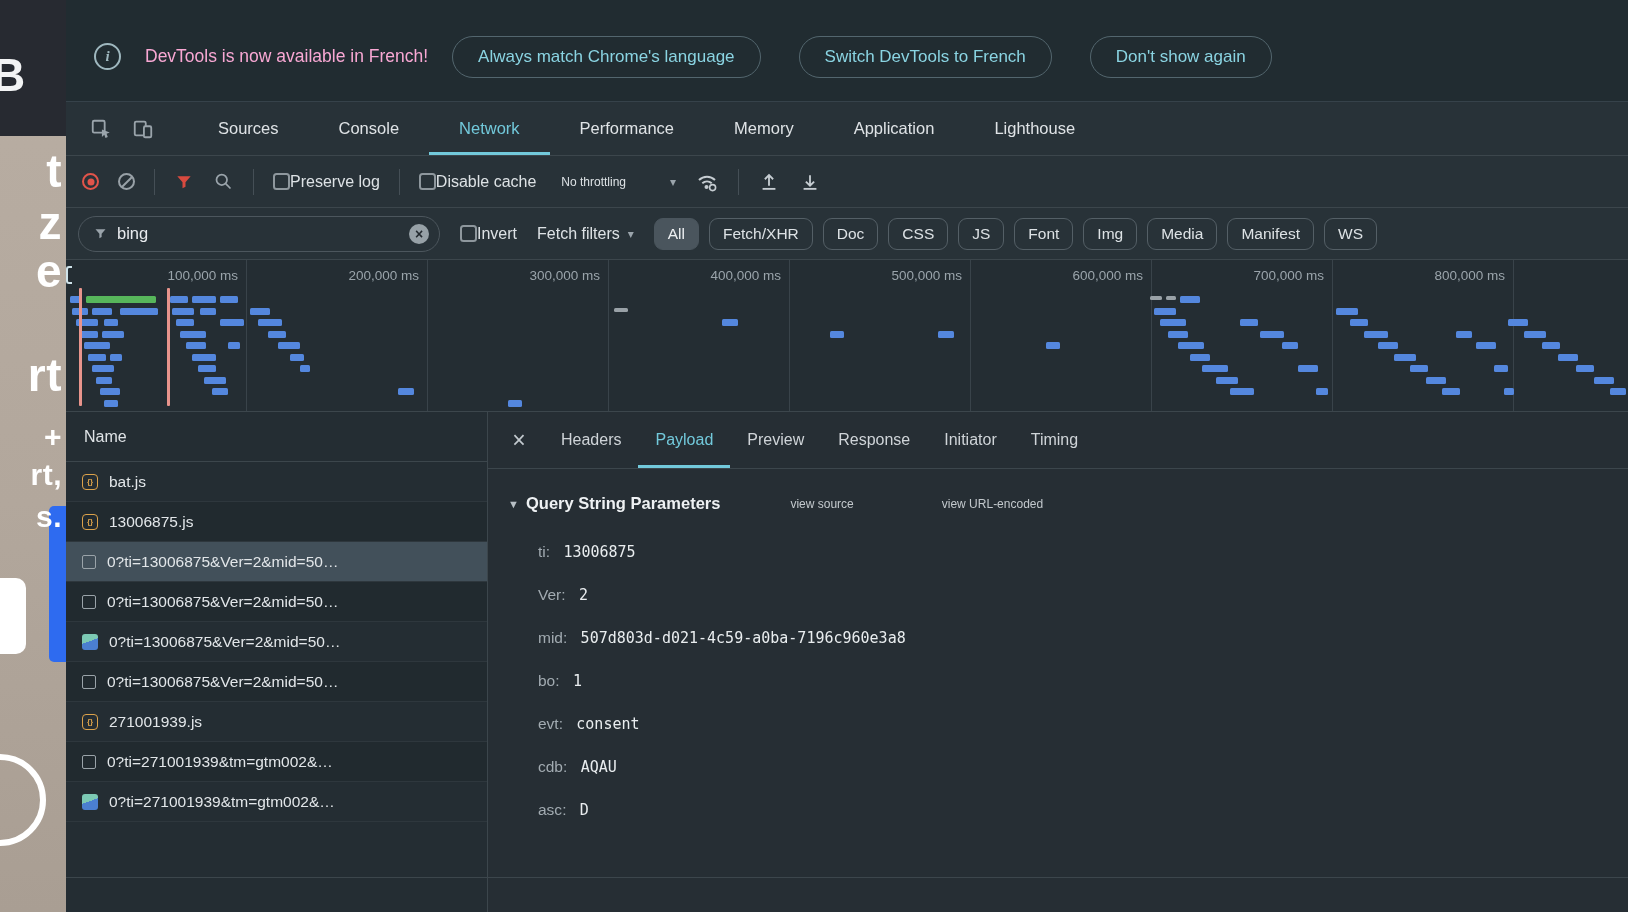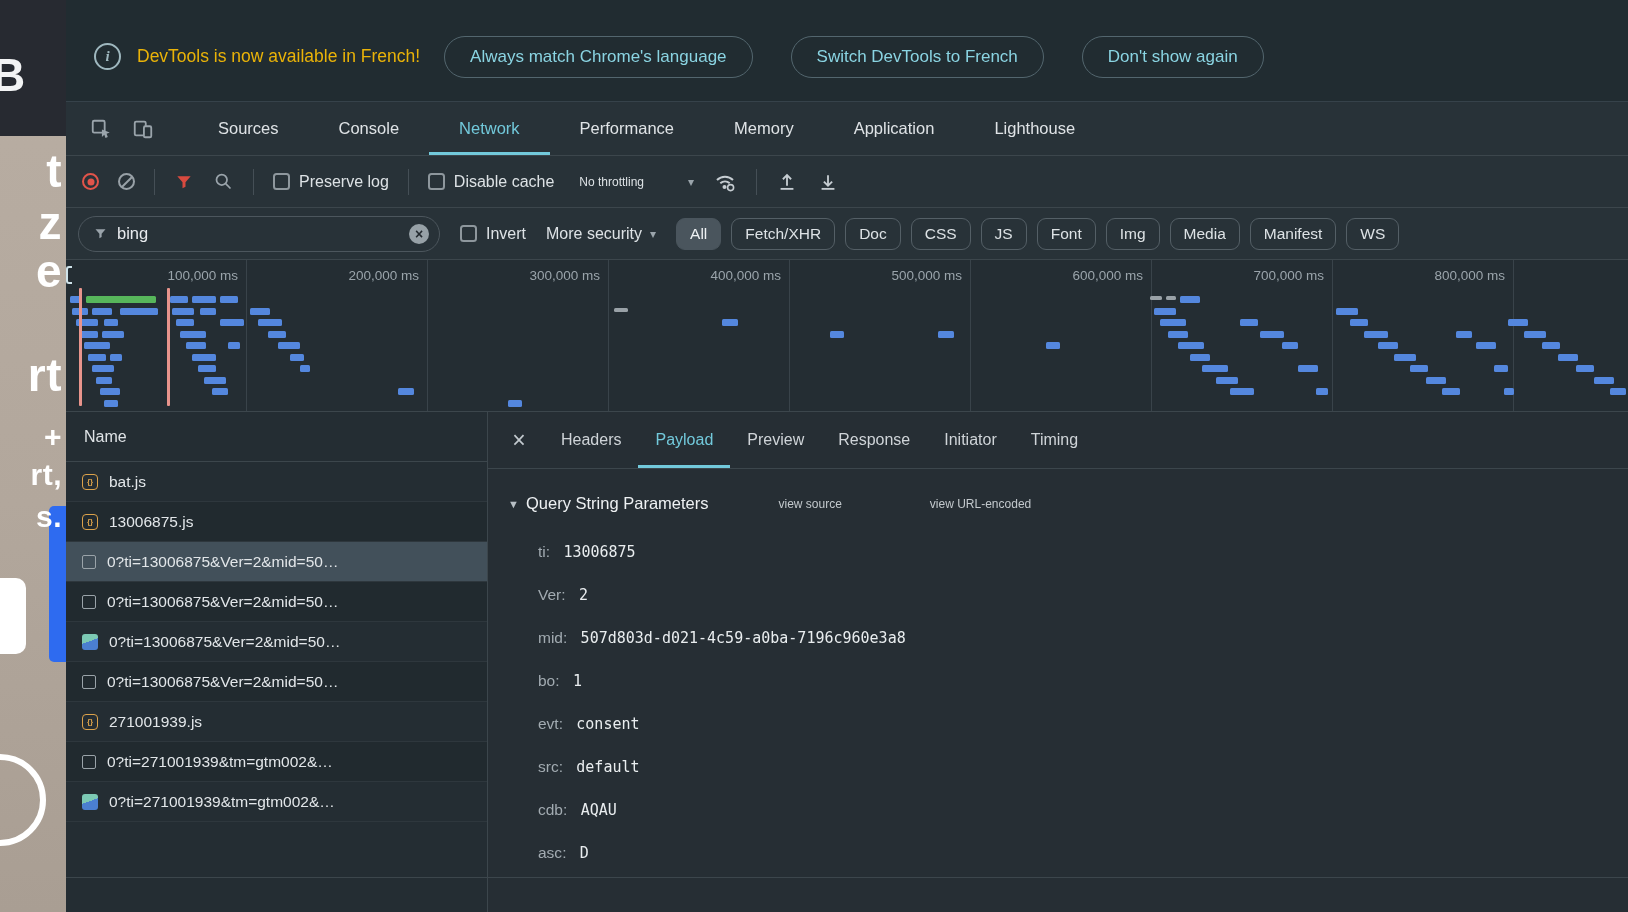--- a/index.html
+++ b/index.html
@@ -36,21 +36,21 @@
   
   .devtools{position:absolute;left:66px;top:0;width:1562px;height:912px;background:var(--bg1);
     display:flex;flex-direction:column;color:var(--text)}
 
   
   .banner{height:102px;flex:none;background:var(--bg0);border-bottom:1px solid #36424a;
     display:flex;align-items:center;padding:12px 0 0 28px}
   .info-ic{width:27px;height:27px;border:2px solid #9fb8bf;border-radius:50%;color:#9fb8bf;
     display:flex;align-items:center;justify-content:center;font-size:15px;font-weight:700;
     font-family:"Liberation Serif",serif;font-style:italic;flex:none}
-  .banner-msg{font-size:17.5px;color:#eab308;margin-left:16px;white-space:nowrap}
+  .banner-msg{font-size:17.5px;color:#f9a8d4;margin-left:24px;white-space:nowrap}
   .banner-btns{display:flex;gap:38px;margin-left:24px}
   .banner-btn{height:42px;border-radius:21px;border:1px solid #53666e;background:transparent;
     color:#8ad4e2;font-size:17px;padding:0 25px;white-space:nowrap;cursor:pointer;
     font-family:"Liberation Sans",sans-serif}
 
   
   .tabbar{height:54px;flex:none;display:flex;align-items:center;background:var(--bg1);
     border-bottom:1px solid var(--border);padding-left:14px;overflow:hidden}
   .tool-ic{width:42px;height:38px;display:flex;align-items:center;justify-content:center;
     border-radius:6px;cursor:pointer;flex:none}
@@ -63,21 +63,21 @@
   .nettoolbar{height:52px;flex:none;display:flex;align-items:center;background:var(--bg1);
     border-bottom:1px solid var(--border);padding:0 16px;gap:19px}
   .vdiv{width:1px;height:26px;background:#454f56;flex:none}
   .rec{width:17px;height:17px;border:2.5px solid var(--record-red);border-radius:50%;
     position:relative;cursor:pointer;flex:none}
   .rec::after{content:"";position:absolute;left:50%;top:50%;transform:translate(-50%,-50%);
     width:7px;height:7px;border-radius:50%;background:var(--record-red)}
   .clear-ic{width:17px;height:17px;border:2px solid #98a1a7;border-radius:50%;position:relative;cursor:pointer;flex:none}
   .clear-ic::after{content:"";position:absolute;left:50%;top:50%;width:2px;height:15px;
     background:#98a1a7;transform:translate(-50%,-50%) rotate(45deg)}
-  .cbgroup{display:flex;align-items:flex-start;gap:9px;cursor:pointer}
+  .cbgroup{display:flex;align-items:flex-start;cursor:pointer}
   .cb{width:17px;height:17px;border:2px solid #8e979d;border-radius:3.5px;flex:none}
   .cblabel{font-size:16px;color:#dde2e5;white-space:nowrap}
   .throttle{display:flex;align-items:center;gap:44px;cursor:pointer;margin-left:6px}
   .throttle-val{font-size:12px;color:#dde2e5;white-space:nowrap}
   .caret{font-size:12px;color:#9aa4ab}
   .icbtn{display:flex;align-items:center;justify-content:center;cursor:pointer;flex:none}
 
   
   .filterbar{height:52px;flex:none;display:flex;align-items:center;background:var(--bg1);
     border-bottom:1px solid var(--border);padding:0 12px;gap:20px}
@@ -136,21 +136,21 @@
     border-bottom:1px solid var(--border);padding:0 12px;gap:6px}
   .close-x{width:38px;height:100%;display:flex;align-items:center;justify-content:center;
     font-size:23px;color:#c2c9ce;cursor:pointer;flex:none}
   .dtab{height:100%;display:flex;align-items:center;padding:0 17px;font-size:16px;
     color:#cfd4d8;white-space:nowrap;cursor:pointer}
   .dtab.active{color:var(--accent);box-shadow:inset 0 -3px 0 var(--accent)}
 
   .payload{flex:1;padding:25px 0 0 20px;overflow:hidden}
   .qsp-row{display:flex;align-items:center}
   .disclosure{font-size:11px;color:#b8c0c5;cursor:pointer;width:18px;flex:none}
-  .qsp-title{font-size:16.5px;font-weight:400;color:#eef1f3;white-space:nowrap}
+  .qsp-title{font-size:16.5px;font-weight:700;color:#eef1f3;white-space:nowrap}
   .view-link{font-size:12px;color:#c3c9cd;cursor:pointer;white-space:nowrap}
   .vl1{margin-left:70px}.vl2{margin-left:88px}
   .params{margin:27px 0 0 30px}
   .param-row{margin-bottom:19px;font-size:15.5px;line-height:23px;white-space:nowrap}
   .param-key{color:#a2abb1}
   .param-key::after{content:":"}
   .param-value{color:#e9edef;font-family:"DejaVu Sans Mono",monospace;font-size:15px;margin-left:9px}
 
   .bottom-line{position:absolute;left:0;right:0;top:877px;height:1px;background:var(--border)}
   svg{display:block}
@@ -277,21 +277,21 @@
             </svg>
         </span>
         <input class="filter-input" value="bing" style="">
         <span class="clear-pill">×</span>
       </div>
       <span class="cbgroup">
         <span class="cb"></span>
         <span class="cblabel">Invert</span>
       </span>
       <span class="morefilters">
-        <span class="mflabel">More security</span>
+        <span class="mflabel">Fetch filters</span>
         <span class="caret">▾</span>
       </span>
       <div class="pills">
 
       <button class="pill active">All</button>
           <button class="pill">Fetch/XHR</button>
           <button class="pill">Doc</button>
           <button class="pill">CSS</button>
           <button class="pill">JS</button>
           <button class="pill">Font</button>
@@ -510,24 +510,20 @@
               <div class="param-row">
                 <span class="param-key">bo</span>
                 <span class="param-value">1</span>
               </div>
 
               <div class="param-row">
                 <span class="param-key">evt</span>
                 <span class="param-value">consent</span>
               </div>
 
-              <div class="param-row">
-                <span class="param-key">src</span>
-                <span class="param-value">default</span>
-              </div>
 
               <div class="param-row">
                 <span class="param-key">cdb</span>
                 <span class="param-value">AQAU</span>
               </div>
 
               <div class="param-row">
                 <span class="param-key">asc</span>
                 <span class="param-value">D</span>
               </div>

